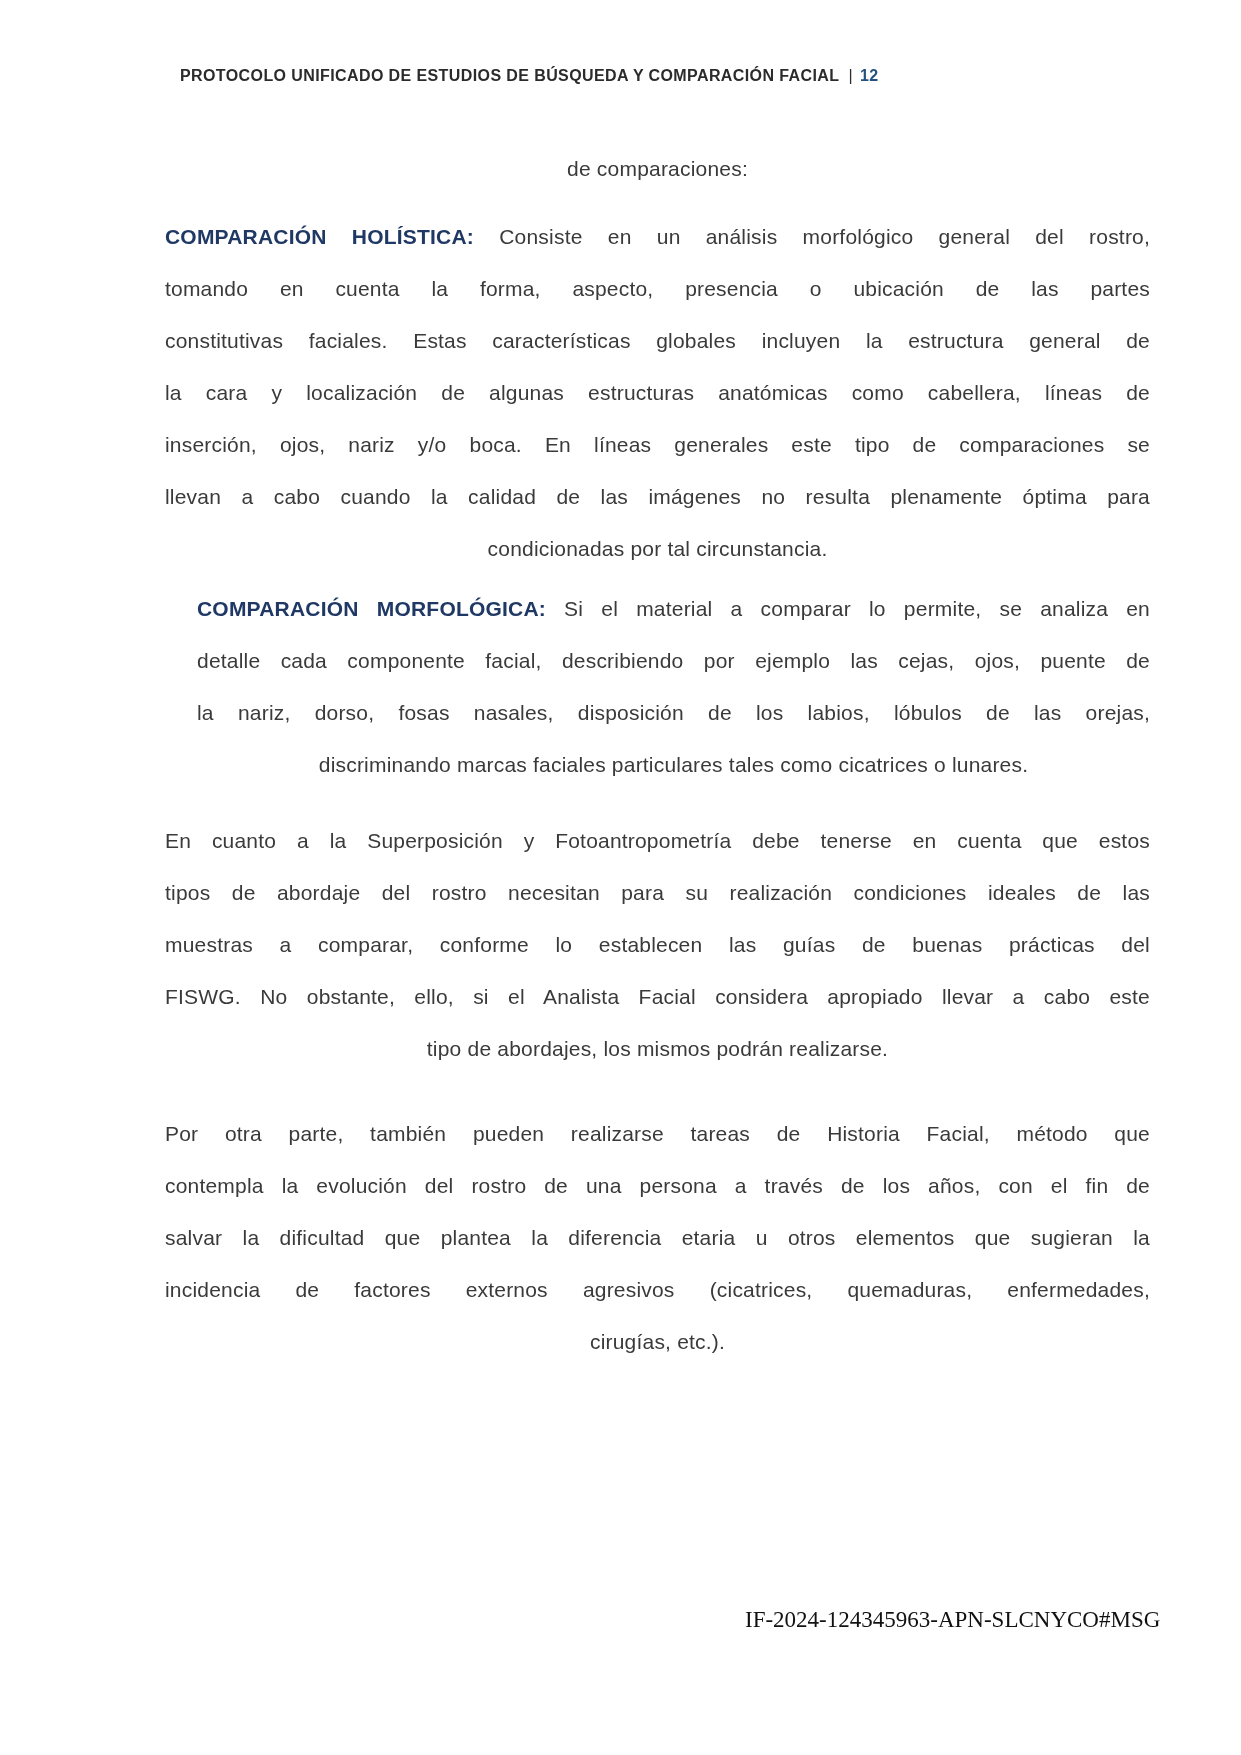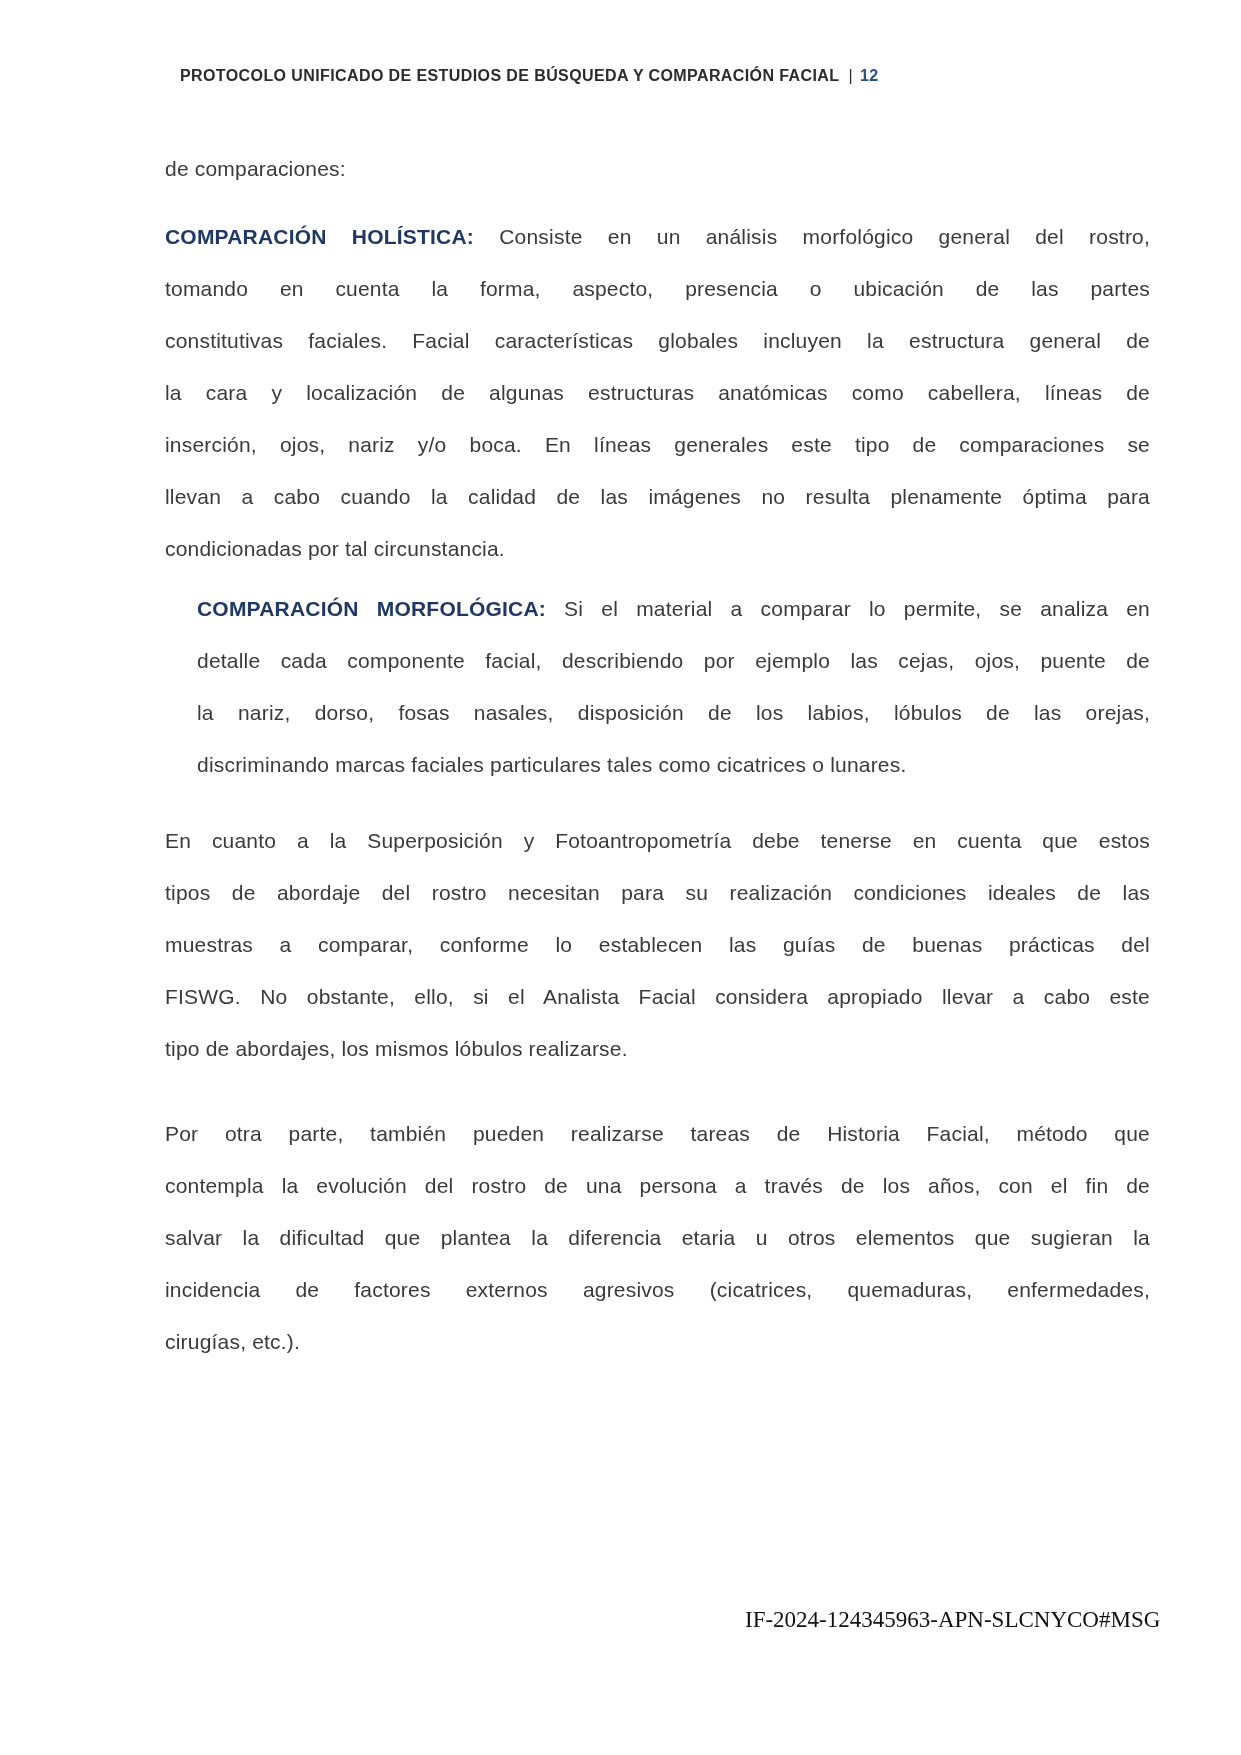--- a/index.html
+++ b/index.html
@@ -47,21 +47,21 @@
     top:143px;
     width:985px;
     font-size:21px;
     letter-spacing:0.2px;
     color:var(--body-text);
     line-height:52px;
   }
   .line{
     margin:0;
     padding:0;
-    text-align:left;
+    text-align:center;
   }
   .line.j{
     text-align:justify;
     text-align-last:justify;
   }
   .lead{
     color:var(--heading-blue);
     font-weight:700;
   }
   .para-holistica{margin-top:16px;}
@@ -100,41 +100,41 @@
   </header>
 
   <section class="doc-body">
 
     <p class="line">de comparaciones:</p>
 
     <div class="para-holistica">
       <p class="line j"><span class="lead">COMPARACIÓN HOLÍSTICA:</span>
         <span>Consiste en un análisis morfológico general del rostro,</span></p>
       <p class="line j">tomando en cuenta la forma, aspecto, presencia o ubicación de las partes</p>
-      <p class="line j">constitutivas faciales. Facial características globales incluyen la estructura general de</p>
+      <p class="line j">constitutivas faciales. Estas características globales incluyen la estructura general de</p>
       <p class="line j">la cara y localización de algunas estructuras anatómicas como cabellera, líneas de</p>
       <p class="line j">inserción, ojos, nariz y/o boca. En líneas generales este tipo de comparaciones se</p>
       <p class="line j">llevan a cabo cuando la calidad de las imágenes no resulta plenamente óptima para</p>
       <p class="line">condicionadas por tal circunstancia.</p>
     </div>
 
     <div class="para-morfologica">
       <p class="line j"><span class="lead">COMPARACIÓN MORFOLÓGICA:</span>
         <span>Si el material a comparar lo permite, se analiza en</span></p>
       <p class="line j">detalle cada componente facial, describiendo por ejemplo las cejas, ojos, puente de</p>
       <p class="line j">la nariz, dorso, fosas nasales, disposición de los labios, lóbulos de las orejas,</p>
       <p class="line">discriminando marcas faciales particulares tales como cicatrices o lunares.</p>
     </div>
 
     <div class="para-superposicion">
       <p class="line j">En cuanto a la Superposición y Fotoantropometría debe tenerse en cuenta que estos</p>
       <p class="line j">tipos de abordaje del rostro necesitan para su realización condiciones ideales de las</p>
       <p class="line j">muestras a comparar, conforme lo establecen las guías de buenas prácticas del</p>
       <p class="line j">FISWG. No obstante, ello, si el Analista Facial considera apropiado llevar a cabo este</p>
-      <p class="line">tipo de abordajes, los mismos lóbulos realizarse.</p>
+      <p class="line">tipo de abordajes, los mismos podrán realizarse.</p>
     </div>
 
     <div class="para-historia">
       <p class="line j">Por otra parte, también pueden realizarse tareas de Historia Facial, método que</p>
       <p class="line j">contempla la evolución del rostro de una persona a través de los años, con el fin de</p>
       <p class="line j">salvar la dificultad que plantea la diferencia etaria u otros elementos que sugieran la</p>
       <p class="line j">incidencia de factores externos agresivos (cicatrices, quemaduras, enfermedades,</p>
       <p class="line">cirugías, etc.).</p>
     </div>
 

